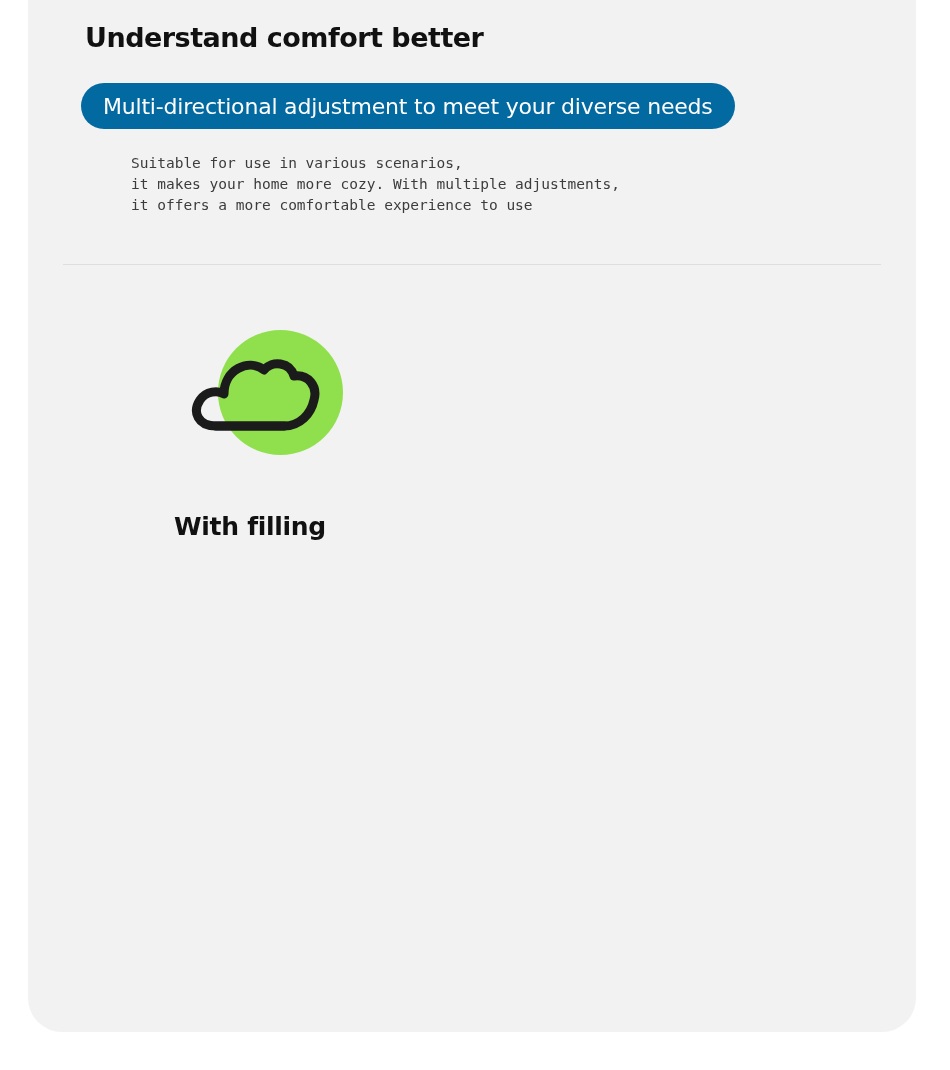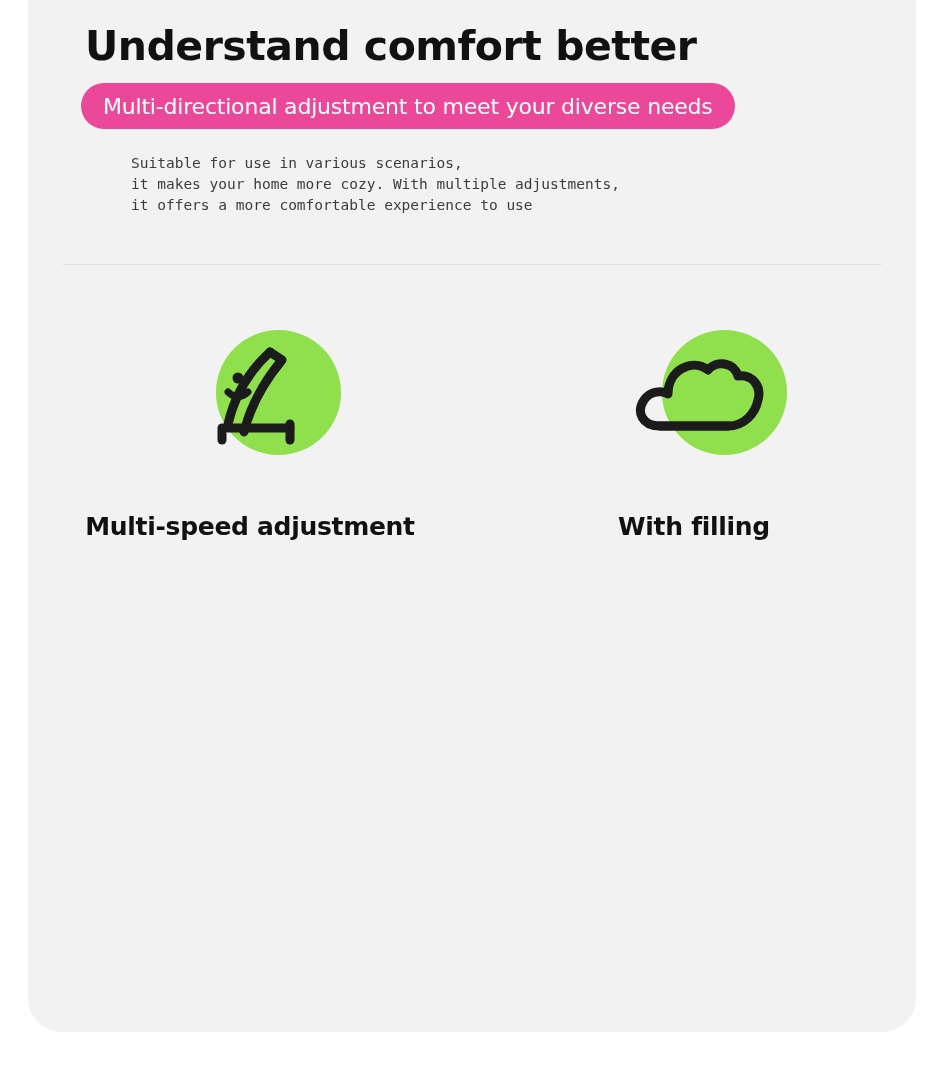--- a/index.html
+++ b/index.html
@@ -29,32 +29,32 @@
     border-bottom-left-radius: 34px;
     border-bottom-right-radius: 34px;
   }
 
   .headline {
     position: absolute;
     left: 57px;
     top: 22px;
     font-family: "DejaVu Sans", sans-serif;
     font-weight: bold;
-    font-size: 41px;
+    font-size: 27px;
     letter-spacing: -0.5px;
     color: #111111;
     white-space: nowrap;
   }
 
   .pill {
     position: absolute;
     left: 53px;
     top: 83px;
     height: 46px;
-    background: #ec4899;
+    background: #0369a1;
     border-radius: 23px;
     display: flex;
     align-items: center;
     padding: 0 22px;
     box-sizing: border-box;
   }
 
   .pill-text {
     color: #ffffff;
     font-family: "DejaVu Sans", sans-serif;
@@ -159,37 +159,20 @@
     </div>
 
     <div class="subtext">Suitable for use in various scenarios,
 it makes your home more cozy. With multiple adjustments,
 it offers a more comfortable experience to use</div>
 
     <div class="divider"></div>
 
     <div class="grid">
 
-      <div class="cell cell-1">
-        <div class="icon-wrap">
-          <div class="blob"></div>
-          <svg class="glyph" viewBox="0 0 160 150">
-            <g fill="none" stroke="#1b1b1b" stroke-width="9" stroke-linecap="round" stroke-linejoin="round">
-              <path d="M92 32 C70 52, 56 78, 50 104"></path>
-              <path d="M92 32 L104 40 C84 64, 72 88, 66 112"></path>
-              <path d="M50 108 L112 108"></path>
-              <path d="M44 108 L44 120"></path>
-              <path d="M112 104 L112 120"></path>
-            </g>
-            <circle cx="60" cy="58" r="5.5" fill="#1b1b1b"></circle>
-            <path d="M50 72 C56 78, 64 78, 70 72" fill="none" stroke="#1b1b1b" stroke-width="7" stroke-linecap="round"></path>
-          </svg>
-        </div>
-        <div class="cell-label">Multi-speed adjustment</div>
-      </div>
 
       <div class="cell cell-2">
         <div class="icon-wrap">
           <div class="blob"></div>
           <svg class="glyph" viewBox="0 0 160 150">
             <path d="M36 106 C18 106, 12 92, 20 80 C26 71, 38 70, 44 74 C44 50, 68 38, 84 50 C92 40, 110 42, 114 56 C128 54, 138 66, 134 80 C131 94, 120 106, 104 106 Z" fill="none" stroke="#1b1b1b" stroke-width="9" stroke-linejoin="round" stroke-linecap="round"></path>
             <path d="M36 106 L104 106" fill="none" stroke="#1b1b1b" stroke-width="9" stroke-linecap="round"></path>
           </svg>
         </div>
         <div class="cell-label">With filling</div>

